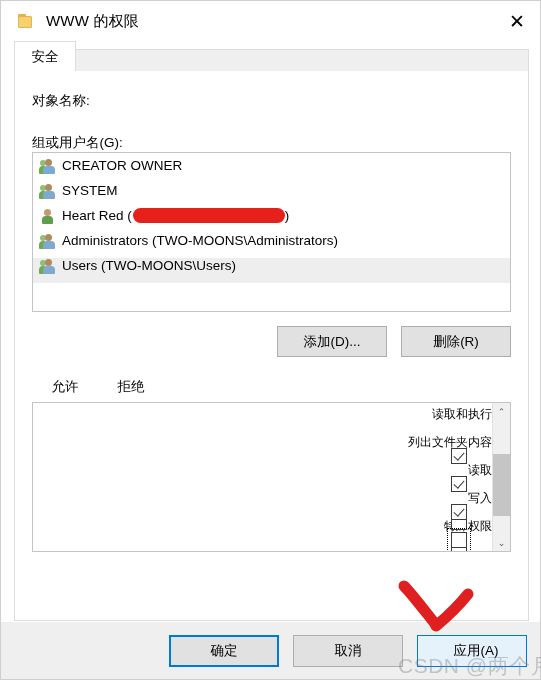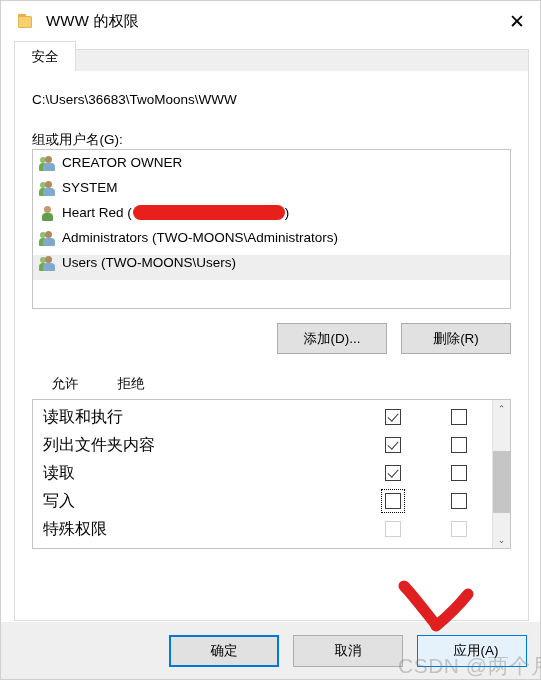--- a/index.html
+++ b/index.html
@@ -244,24 +244,25 @@
     background: #fff;
     overflow: hidden;
   }
   .perm-rows {
     flex: 1 1 auto;
     padding-top: 3px;
   }
   .perm-row {
     height: 28px;
     display: flex;
-    align-items: center;
-    font-size: 16px;
+    align-items: flex-end;
+    font-size: 12px;
     padding-left: 10px;
     box-sizing: border-box;
+    flex-direction: column;
   }
   .perm-row .pname { flex: 1 1 auto; }
   .perm-row .cell {
     width: 66px;
     flex: 0 0 66px;
     display: flex;
     align-items: center;
     justify-content: center;
     position: relative;
   }
@@ -395,21 +396,21 @@
   </div>
 
   <div class="tabstrip">
     <div class="tabstrip-bg"></div>
     <div class="tab">安全</div>
   </div>
 
   <div class="panel">
 
     <div class="row-object">
-      <div class="value">C:\Users\36683\TwoMoons\WWW</div>
+      <div class="label">对象名称:</div>
     </div>
 
     <div class="section-label">组或用户名(G):</div>
 
     <div class="userlist">
 
       <div class="user-row">
         <span class="ico-person ico-group">
           <span class="head back"></span>
             <span class="torso back"></span>

